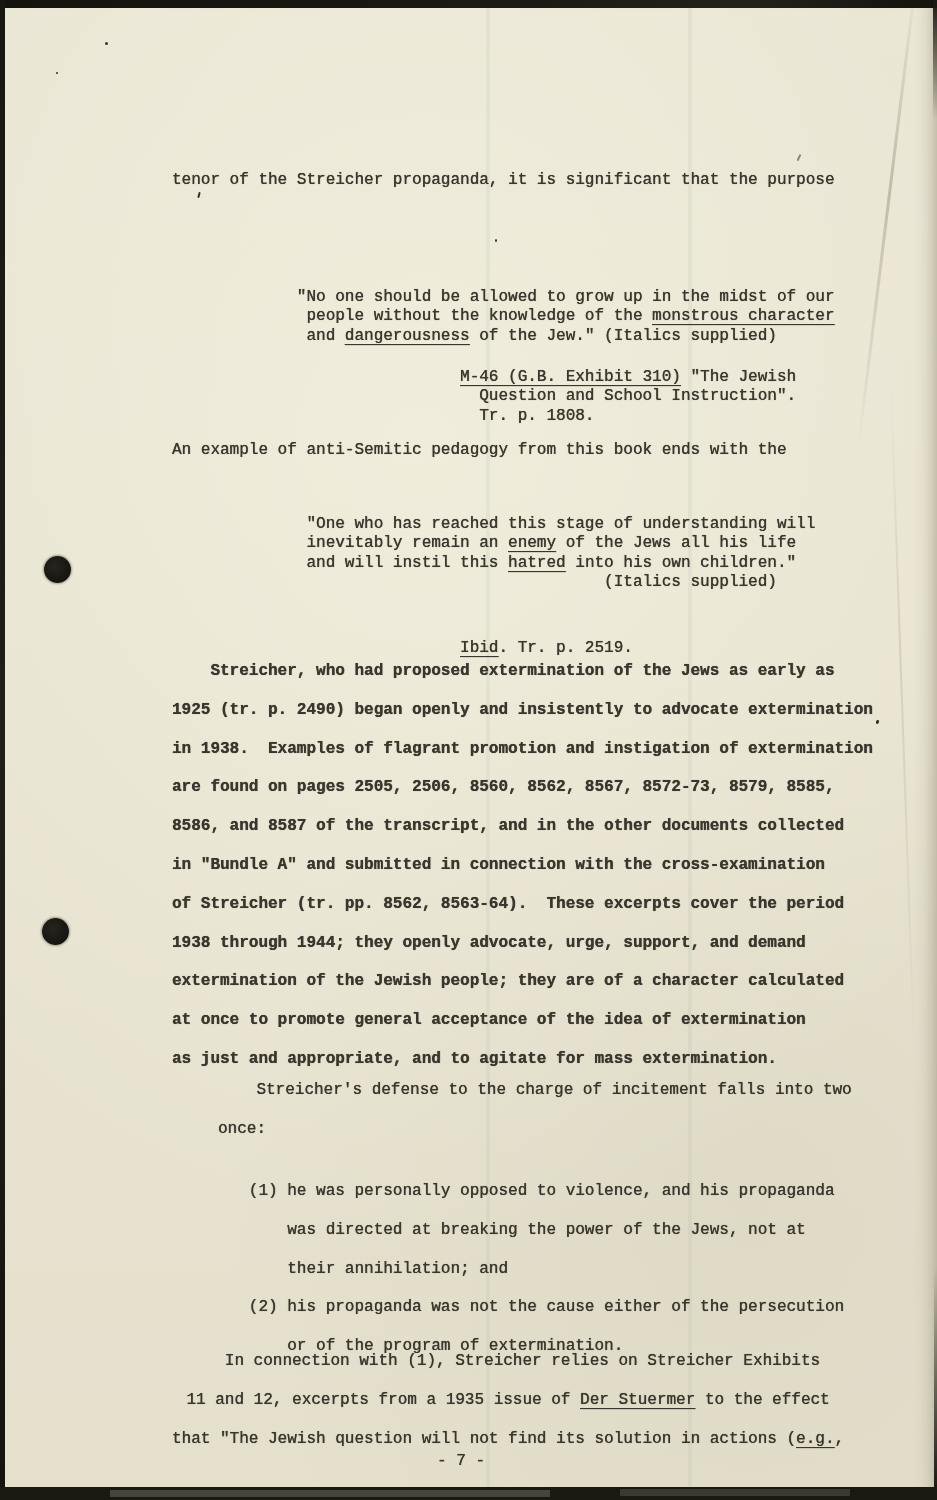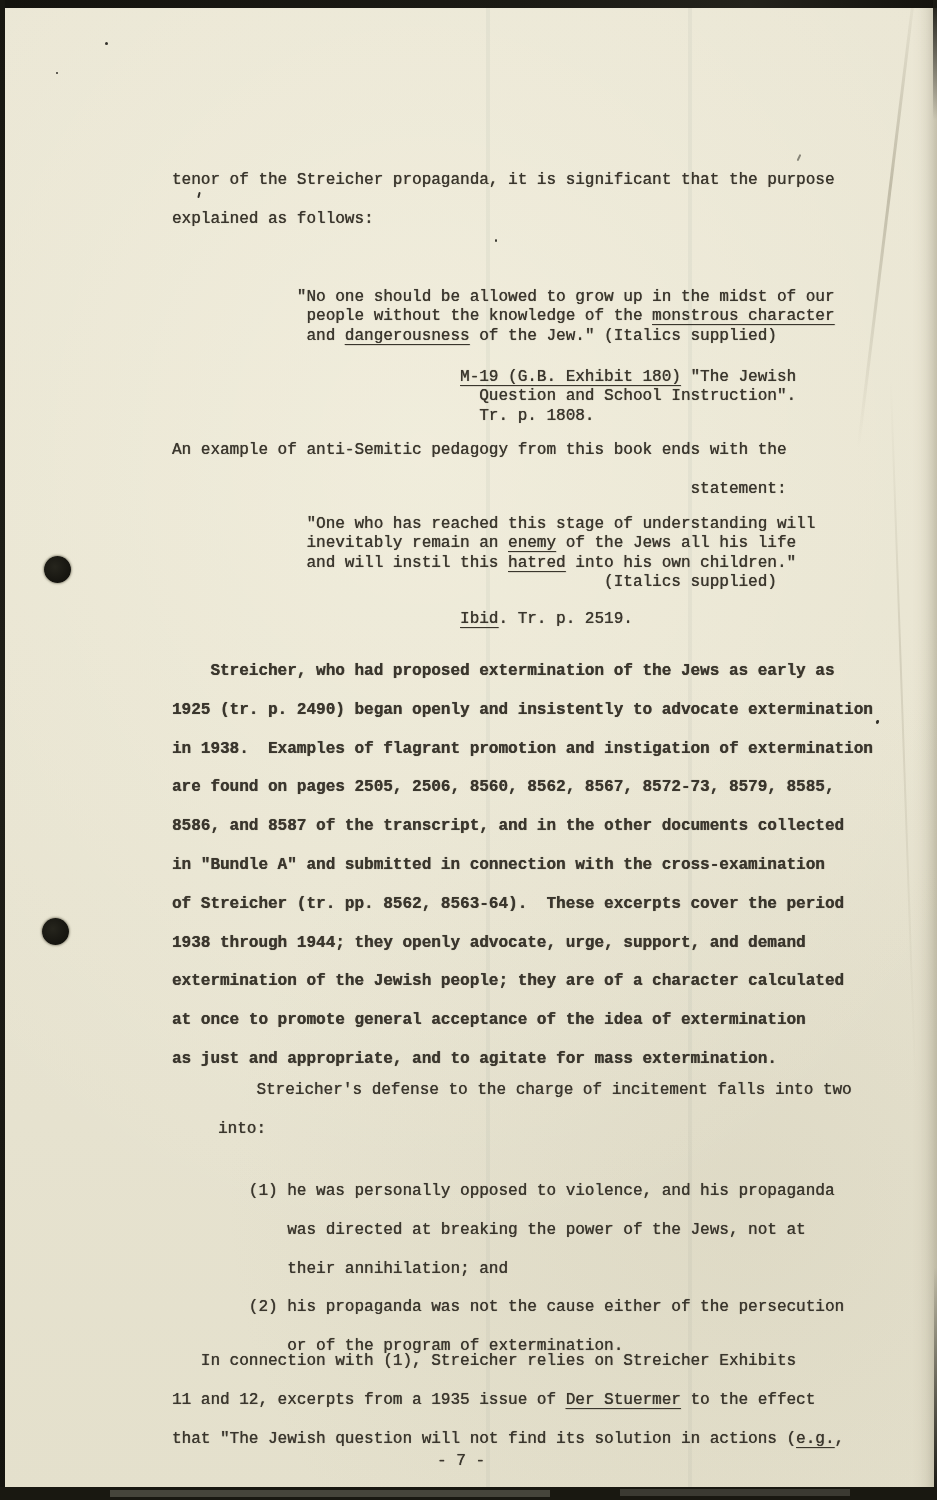--- a/index.html
+++ b/index.html
@@ -42,21 +42,21 @@
   .k4{left:495px;top:239px;width:2px;height:3px;}
   .k5{left:876px;top:720px;width:3px;height:4px;transform:rotate(20deg);}
   .k6{left:798px;top:154px;width:1.5px;height:7px;transform:rotate(25deg);opacity:.55;border-radius:1px;}
   
   .tblock{position:absolute;left:172px;white-space:pre;font-size:16px;color:#3a362d;
           text-shadow:0 0 .7px rgba(56,52,42,.85), .4px .4px .5px rgba(56,52,42,.35);}
   .double{line-height:38.8px;}
   .single{line-height:19.4px;}
   .u{text-decoration:underline;text-decoration-thickness:1.3px;text-underline-offset:3.5px;}
   .b0{top:161px;} .b1{top:288px;} .b2{top:368px;} .b3{top:431px;text-align:right;} .b4{top:515px;}
-  .b5{top:610px;} .b6{top:652px;font-weight:bold;} .b7{top:1071px;margin-left:46px;} .b8{top:1172px;} .b9{top:1342px;}
+  .b5{top:639px;} .b6{top:652px;font-weight:bold;} .b7{top:1071px;margin-left:46px;} .b8{top:1172px;} .b9{top:1342px;text-align:center;}
   .pagenum{position:absolute;left:437px;top:1452px;white-space:pre;font-size:16px;
            line-height:19.4px;color:#3a362d;
            text-shadow:0 0 .7px rgba(56,52,42,.85), .4px .4px .5px rgba(56,52,42,.35);}
 </style>
 </head>
 <body>
 
 <div id="stage">
   <div class="page">
 
@@ -65,28 +65,28 @@
     <div class="crease"></div>
     <div class="crease2"></div>
 
     <div class="speck k1"></div>
     <div class="speck k2"></div>
     <div class="speck k3"></div>
     <div class="speck k4"></div>
     <div class="speck k5"></div>
     <div class="speck k6"></div>
 
-    <div class="tblock double b0"><div class="line"><span>tenor of the Streicher propaganda, it is significant that the purpose</span></div><div class="line"><span>explained as follows:</span></div></div>
+    <div class="tblock double b0"><div class="line"><span>tenor of the Streicher propaganda, it is significant that the purpose</span></div></div>
     <div class="tblock single b1"><div class="line"><span>             "No one should be allowed to grow up in the midst of our</span></div><div class="line"><span>              people without the knowledge of the </span><span class="u">monstrous character</span></div><div class="line"><span>              and </span><span class="u">dangerousness</span><span> of the Jew." (Italics supplied)</span></div></div>
-    <div class="tblock single b2"><div class="line"><span>                              </span><span class="u">M-19 (G.B. Exhibit 180)</span><span> "The Jewish</span></div><div class="line"><span>                                Question and School Instruction".</span></div><div class="line"><span>                                Tr. p. 1808.</span></div></div>
-    <div class="tblock double b3"><div class="line"><span>An example of anti-Semitic pedagogy from this book ends with the</span></div><div class="line"><span>statement:</span></div></div>
+    <div class="tblock single b2"><div class="line"><span>                              </span><span class="u">M-46 (G.B. Exhibit 310)</span><span> "The Jewish</span></div><div class="line"><span>                                Question and School Instruction".</span></div><div class="line"><span>                                Tr. p. 1808.</span></div></div>
+    <div class="tblock double b3"><div class="line"><span>An example of anti-Semitic pedagogy from this book ends with the</span></div></div>
     <div class="tblock single b4"><div class="line"><span>              "One who has reached this stage of understanding will</span></div><div class="line"><span>              inevitably remain an </span><span class="u">enemy</span><span> of the Jews all his life</span></div><div class="line"><span>              and will instil this </span><span class="u">hatred</span><span> into his own children."</span></div><div class="line"><span>                                             (Italics supplied)</span></div></div>
     <div class="tblock single b5"><div class="line"><span>                              </span><span class="u">Ibid</span><span>. Tr. p. 2519.</span></div></div>
     <div class="tblock double b6"><div class="line"><span>    Streicher, who had proposed extermination of the Jews as early as</span></div><div class="line"><span>1925 (tr. p. 2490) began openly and insistently to advocate extermination</span></div><div class="line"><span>in 1938.  Examples of flagrant promotion and instigation of extermination</span></div><div class="line"><span>are found on pages 2505, 2506, 8560, 8562, 8567, 8572-73, 8579, 8585,</span></div><div class="line"><span>8586, and 8587 of the transcript, and in the other documents collected</span></div><div class="line"><span>in "Bundle A" and submitted in connection with the cross-examination</span></div><div class="line"><span>of Streicher (tr. pp. 8562, 8563-64).  These excerpts cover the period</span></div><div class="line"><span>1938 through 1944; they openly advocate, urge, support, and demand</span></div><div class="line"><span>extermination of the Jewish people; they are of a character calculated</span></div><div class="line"><span>at once to promote general acceptance of the idea of extermination</span></div><div class="line"><span>as just and appropriate, and to agitate for mass extermination.</span></div></div>
-    <div class="tblock double b7"><div class="line"><span>    Streicher's defense to the charge of incitement falls into two</span></div><div class="line"><span>into:</span></div></div>
+    <div class="tblock double b7"><div class="line"><span>    Streicher's defense to the charge of incitement falls into two</span></div><div class="line"><span>once:</span></div></div>
     <div class="tblock double b8"><div class="line"><span>        (1) he was personally opposed to violence, and his propaganda</span></div><div class="line"><span>            was directed at breaking the power of the Jews, not at</span></div><div class="line"><span>            their annihilation; and</span></div><div class="line"><span>        (2) his propaganda was not the cause either of the persecution</span></div><div class="line"><span>            or of the program of extermination.</span></div></div>
     <div class="tblock double b9"><div class="line"><span>   In connection with (1), Streicher relies on Streicher Exhibits</span></div><div class="line"><span>11 and 12, excerpts from a 1935 issue of </span><span class="u">Der Stuermer</span><span> to the effect</span></div><div class="line"><span>that "The Jewish question will not find its solution in actions (</span><span class="u">e.g.</span><span>,</span></div></div>
 
     <div class="pagenum">- 7 -</div>
 
     <div class="hole h1"></div>
     <div class="hole h2"></div>
 
     <div class="band-top"></div>
     <div class="band-left"></div>

